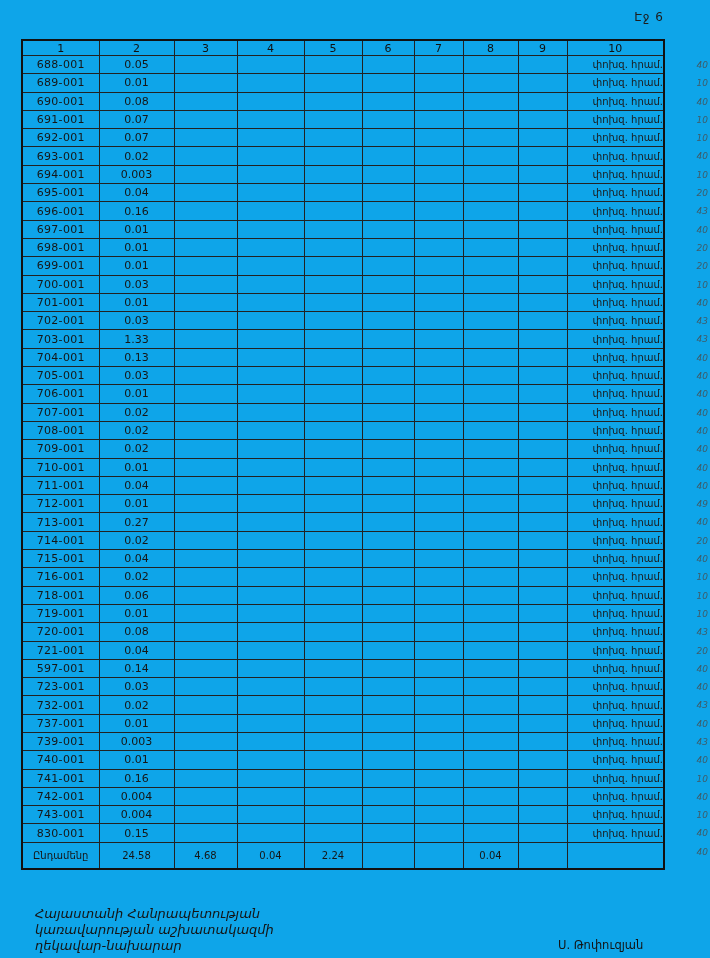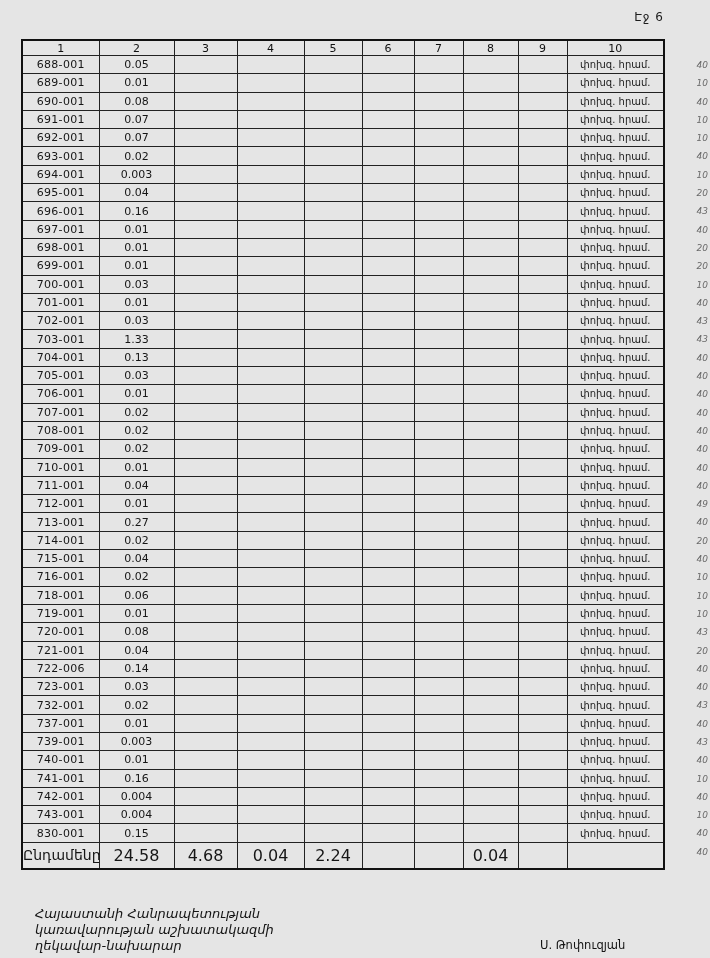--- a/index.html
+++ b/index.html
@@ -4,21 +4,21 @@
 <style>
   html, body {
     margin: 0;
     padding: 0;
     background: #ffffff;
   }
   .sheet {
     position: relative;
     width: 710px;
     height: 958px;
-    background: #e5e5e5;
+    background: #0ea5e9;
     font-family: "DejaVu Sans", sans-serif;
     color: #161616;
     overflow: hidden;
   }
   .page-label {
     position: absolute;
     top: 10px;
     right: 46px;
     font-size: 12px;
     color: #1c1c1c;
@@ -58,33 +58,33 @@
     text-align: center;
     padding-left: 4px;
     font-size: 11px;
     letter-spacing: 0.3px;
   }
   td.c-val {
     text-align: center;
     font-size: 11px;
   }
   td.c-note {
-    text-align: center;
+    text-align: right;
     padding-left: 7px;
     font-size: 10px;
     color: #1b1b1b;
   }
   tfoot td {
     height: 25px;
     line-height: 25px;
-    font-size: 16px;
+    font-size: 10px;
   }
   tfoot td.total-label {
     text-align: center;
-    font-size: 14px;
+    font-size: 10px;
   }
   tfoot td.total-val {
     text-align: center;
   }
   .marks {
     position: absolute;
     left: 684px;
     top: 56px;
     width: 24px;
   }
@@ -102,21 +102,21 @@
     position: absolute;
     left: 35px;
     top: 906px;
     font-size: 13px;
     line-height: 16px;
     color: #141414;
     font-style: italic;
   }
   .signature {
     position: absolute;
-    left: 540px;
+    left: 558px;
     top: 938px;
     font-size: 11.5px;
     color: #141414;
   }
 </style>
 </head>
 <body>
 
 <div class="sheet">
 
@@ -540,21 +540,21 @@
           <td></td>
           <td></td>
           <td></td>
           <td></td>
           <td></td>
           <td></td>
           <td></td>
           <td class="c-note">փոխզ. հրամ.</td>
         </tr>
         <tr>
-          <td class="c-code">722-006</td>
+          <td class="c-code">597-001</td>
           <td class="c-val">0.14</td>
           <td></td>
           <td></td>
           <td></td>
           <td></td>
           <td></td>
           <td></td>
           <td></td>
           <td class="c-note">փոխզ. հրամ.</td>
         </tr>

